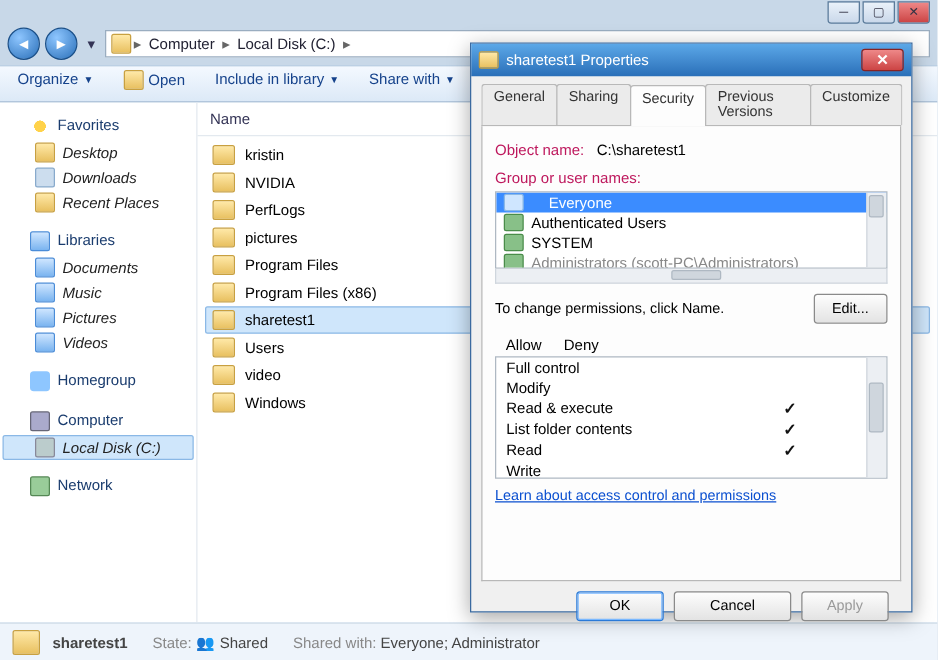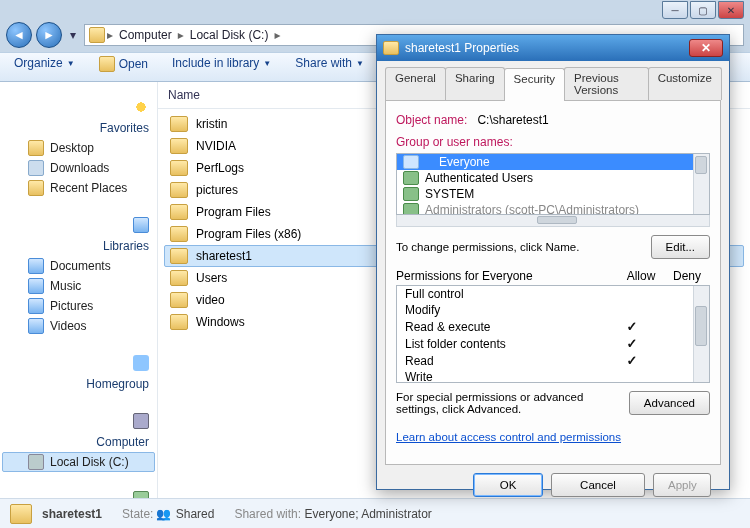--- a/index.html
+++ b/index.html
@@ -23,23 +23,23 @@
 
 .toolbar { position:absolute; left:0; top:52px; right:0; height:30px; background:linear-gradient(#f4f9ff,#dce9f7); border-top:1px solid #bcd0e4; border-bottom:1px solid #a9bfd6; display:flex; align-items:flex-start; padding:0 8px; gap:12px; }
 .tbutton { display:flex; align-items:center; gap:4px; color:#15428b; cursor:pointer; padding:3px 6px; }
 .tbutton .dd { font-size:8px; color:#15428b; }
 .tico-open { width:16px; height:16px; background:linear-gradient(#ffe9a8,#e8c060); border:1px solid #c8a040; border-radius:2px; }
 
 
 .main { position:absolute; left:0; top:82px; right:0; bottom:30px; display:flex; background:#fff; }
 .sidebar { width:158px; border-right:1px solid #e3e9ef; padding:8px 2px; }
 .sgroup { margin-bottom:10px; }
-.shead { display:flex; align-items:flex-end; gap:6px; padding:3px 6px; font-weight:normal; color:#1a3c6e;flex-direction:column; }
+.shead { display:flex; align-items:flex-start; gap:6px; padding:3px 6px; font-weight:normal; color:#1a3c6e; }
 .shead .twist { font-size:9px; color:#7a7a7a; width:10px; }
-.sitem { display:flex; align-items:center; gap:6px; padding:2px 6px 2px 26px; color:#222; cursor:pointer; border-radius:2px; }
+.sitem { display:flex; align-items:center; gap:6px; padding:2px 6px 2px 26px; color:#222; cursor:pointer; border-radius:2px;font-style:italic; }
 .sitem.sel { background:#cfe6fb; border:1px solid #8ab8e6; padding:1px 5px 1px 25px; }
 .sideicon { width:16px; height:16px; display:inline-block; }
 .i-star { background:radial-gradient(circle,#ffd24a 40%,transparent 42%); }
 .i-folder { background:linear-gradient(#ffe9a8,#e8c060); border:1px solid #c8a040; border-radius:2px; }
 .i-download { background:#cde; border:1px solid #8ac; border-radius:2px; }
 .i-lib { background:linear-gradient(#cfe6ff,#7ab4f0); border:1px solid #4a8cd8; border-radius:2px; }
 .i-home { background:#8ec6ff; border-radius:3px; }
 .i-comp { background:#aac; border:1px solid #667; border-radius:2px; }
 .i-disk { background:#bcc; border:1px solid #889; border-radius:2px; }
 .i-net { background:#9c9; border:1px solid #585; border-radius:2px; }
@@ -79,21 +79,21 @@
 .litem.sel { background:#3b8cff; color:#fff;gap:20px; }
 .litem .uico { width:16px; height:14px; background:#88c088; border:1px solid #4a8c4a; border-radius:2px; }
 .litem.sel .uico { background:#cfe6ff; border-color:#8ab8e6; }
 .litem.cut { color:#888; }
 .hscroll { height:12px; background:#eceff3; border:1px solid #cfd6dd; border-top:none; position:relative; }
 .hscroll .hthumb { position:absolute; left:45%; top:1px; width:40px; height:8px; background:#cfd6dd; border:1px solid #aeb8c2; border-radius:2px; }
 
 .permbox { border:1px solid #aeb8c2; background:#fff; height:98px; position:relative; margin-top:2px; }
 .permbox .scroll { position:absolute; right:0; top:0; bottom:0; width:16px; background:#eceff3; border-left:1px solid #cfd6dd; }
 .permbox .thumb { position:absolute; right:2px; top:20px; width:12px; height:40px; background:#cfd6dd; border:1px solid #aeb8c2; border-radius:2px; }
-.prow { display:flex; align-items:center; padding:1px 8px; font-size:11.5px; }
+.prow { display:flex; padding:1px 8px; font-size:11.5px; }
 .prow .pname { flex:1; }
 .prow .cell { width:46px; text-align:center; }
 .check { font-size:13px; color:#111; font-weight:bold; }
 
 .permhead { display:flex; margin-top:10px; font-size:11.5px; }
 .permhead .hleft { flex:1; }
 .permhead .hcol { width:46px; text-align:center; }
 
 .dbtn { height:24px; padding:0 14px; border:1px solid #8a8a8a; border-radius:3px; background:linear-gradient(#fdfdfd,#e3e3e3); cursor:pointer; font-size:11.5px; }
 .dbtn.deflt { border:1px solid #2a7ad8; box-shadow:0 0 0 1px #7ab8ff inset; }
@@ -327,21 +327,20 @@
       <div class="hscroll">
           <div class="hthumb"></div>
         </div>
 
       <div class="editrow">
         <span class="txt">To change permissions, click Name.</span>
         <button class="dbtn">Edit...</button>
       </div>
 
       <div class="permhead">
-        <span class="hleft">Permissions for Everyone</span>
         <span class="hcol">Allow</span>
         <span class="hcol">Deny</span>
       </div>
       <div class="permbox" id="plist">
         <div class="prow">
             <span class="pname">Full control</span>
             <span class="cell"></span>
             <span class="cell"></span>
           </div>
           <div class="prow">
@@ -367,26 +366,22 @@
           <div class="prow">
             <span class="pname">Write</span>
             <span class="cell"></span>
             <span class="cell"></span>
           </div>
           <div class="scroll">
             <div class="thumb"></div>
           </div>
       </div>
 
-      <div class="editrow" style="margin-top:8px">
-        <span class="txt">For special permissions or advanced settings, click Advanced.</span>
-        <button class="dbtn">Advanced</button>
-      </div>
 
       <a class="link">Learn about access control and permissions</a>
     </div>
     <div class="dlgbtns">
       <button class="dbtn deflt" style="width:70px">OK</button>
       <button class="dbtn" style="width:94px">Cancel</button>
-      <button class="dbtn disabled" style="width:58px">Apply</button>
+      <button class="dbtn disabled" style="width:70px">Apply</button>
     </div>
   </div>
 </div>
 
 </body></html>

